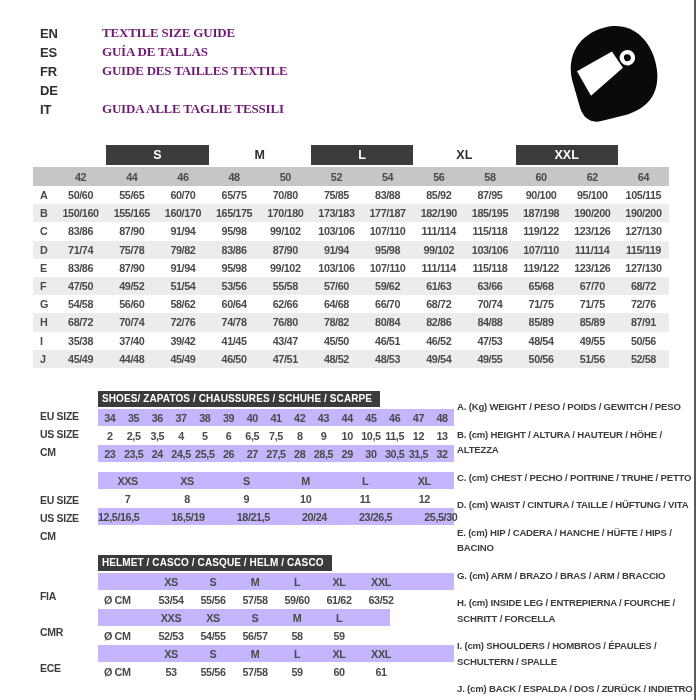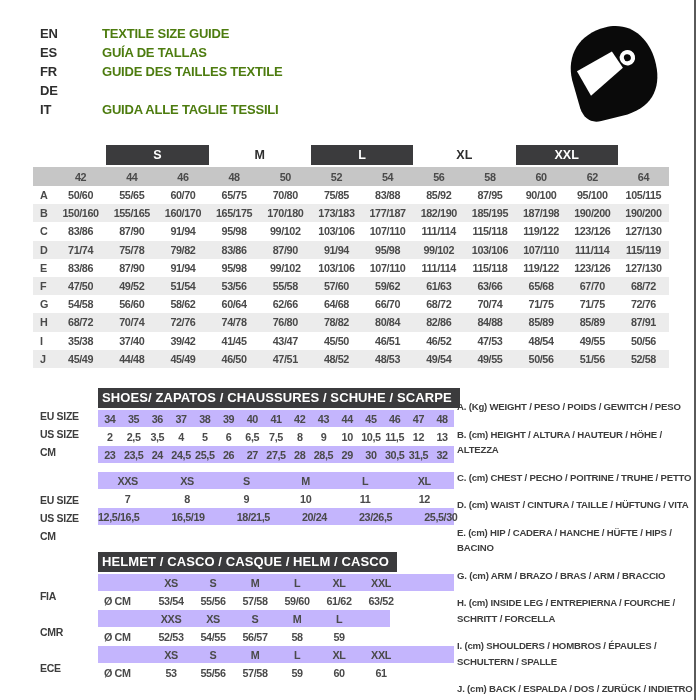--- a/index.html
+++ b/index.html
@@ -5,21 +5,21 @@
   * { margin:0; padding:0; box-sizing:border-box; }
   html,body { background:#fff; }
   body { font-family:"Liberation Sans", sans-serif; }
   .page { position:relative; width:700px; height:700px; background:#fff; overflow:hidden;
           color:#474747; font-weight:bold; }
 
   
   .lang-list { position:absolute; left:40px; top:22px; }
   .lang-row { display:flex; height:19px; align-items:flex-end;gap:28px; }
   .lang-code { width:34px; font-size:13px; letter-spacing:-0.2px; color:#2e2e2e; }
-  .lang-text { font-size:13px; letter-spacing:-0.2px; color:#4d7c0f; }
+  .lang-text { font-size:13px; letter-spacing:-0.2px; color:#701a75;font-family:Liberation Serif, serif; }
 
   
   .helmet-wrap { position:absolute; left:556px; top:14px; width:116px; height:116px; }
 
   
   .textile { position:absolute; left:33px; top:145px; width:636px; }
   .band { display:grid; grid-template-columns:22px repeat(12,1fr); height:20px; margin-bottom:2px; }
   .band-label { display:flex; align-items:center; justify-content:center;
                 font-size:12.5px; color:#2e2e2e; }
   .band-dark { background:#3b3b3d; color:#fff; }
@@ -29,21 +29,21 @@
   .cell { display:flex; align-items:center; justify-content:center;
           font-size:10.8px; letter-spacing:-0.4px; color:#4a4a4a; white-space:nowrap; }
   .letter-cell { justify-content:flex-start; padding-left:7px; }
 
   
   .section { position:absolute; left:40px; }
   .side-labels { position:absolute; left:0; top:19px; width:58px; }
   .side-label { height:18px; display:flex; align-items:center; font-size:10.5px;
                 letter-spacing:-0.3px; color:#3d3d3d; }
   .sec-content { margin-left:58px; width:356px; }
-  .sec-title { display:inline-block; background:#3b3b3d; color:#fff; font-size:13px;
+  .sec-title { display:inline-block; background:#3b3b3d; color:#fff; font-size:10px;
                letter-spacing:0.1px; padding:2px 8px 3px 4px; margin-bottom:2px; white-space:nowrap; }
   .sec-row { display:grid; height:17px; margin-bottom:1px; }
   .sec-row.stripe2 { background:#c4b5fd; }
   .sec-row .cell { font-size:10.8px; }
 
   .helmet-block .sec-row { grid-template-columns:52px repeat(6,42px); width:356px; }
   .helmet-block .sec-row.short { width:292px; }
   .helmet-side-label { height:36px; padding-top:19px; display:block; font-size:10.5px;
                        letter-spacing:-0.3px; color:#3d3d3d; }
   .unit-cell { justify-content:flex-start; padding-left:6px; }

